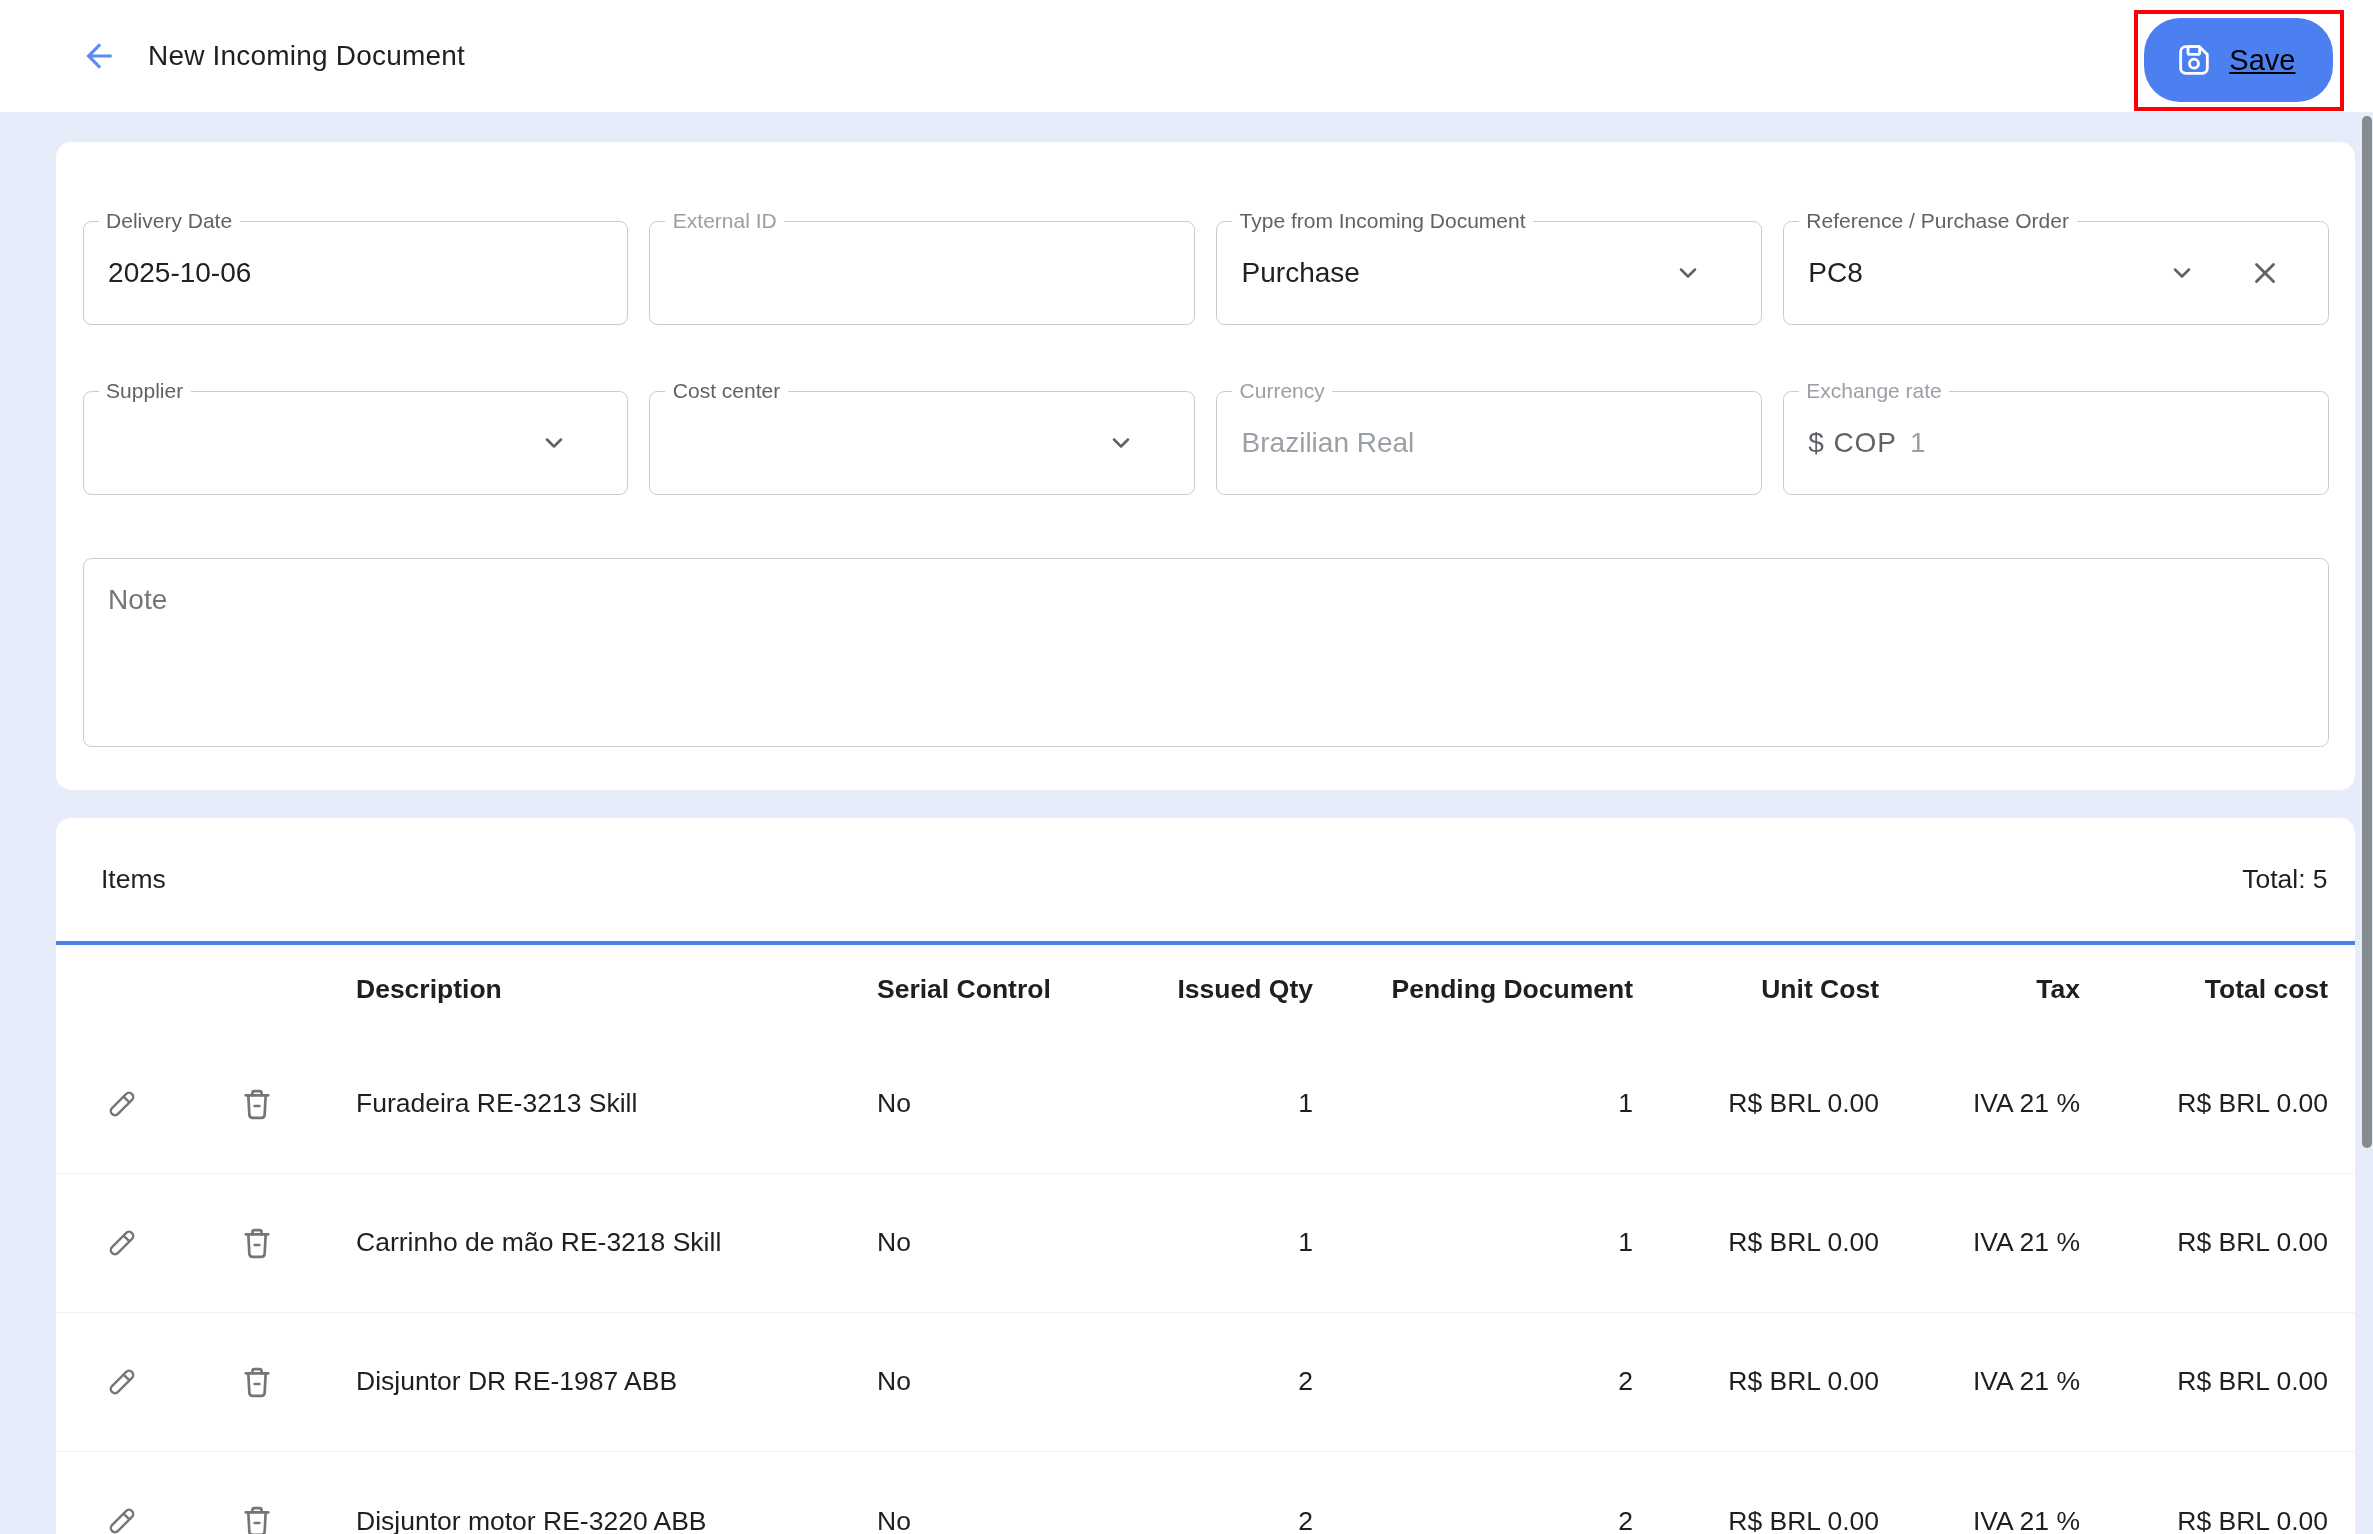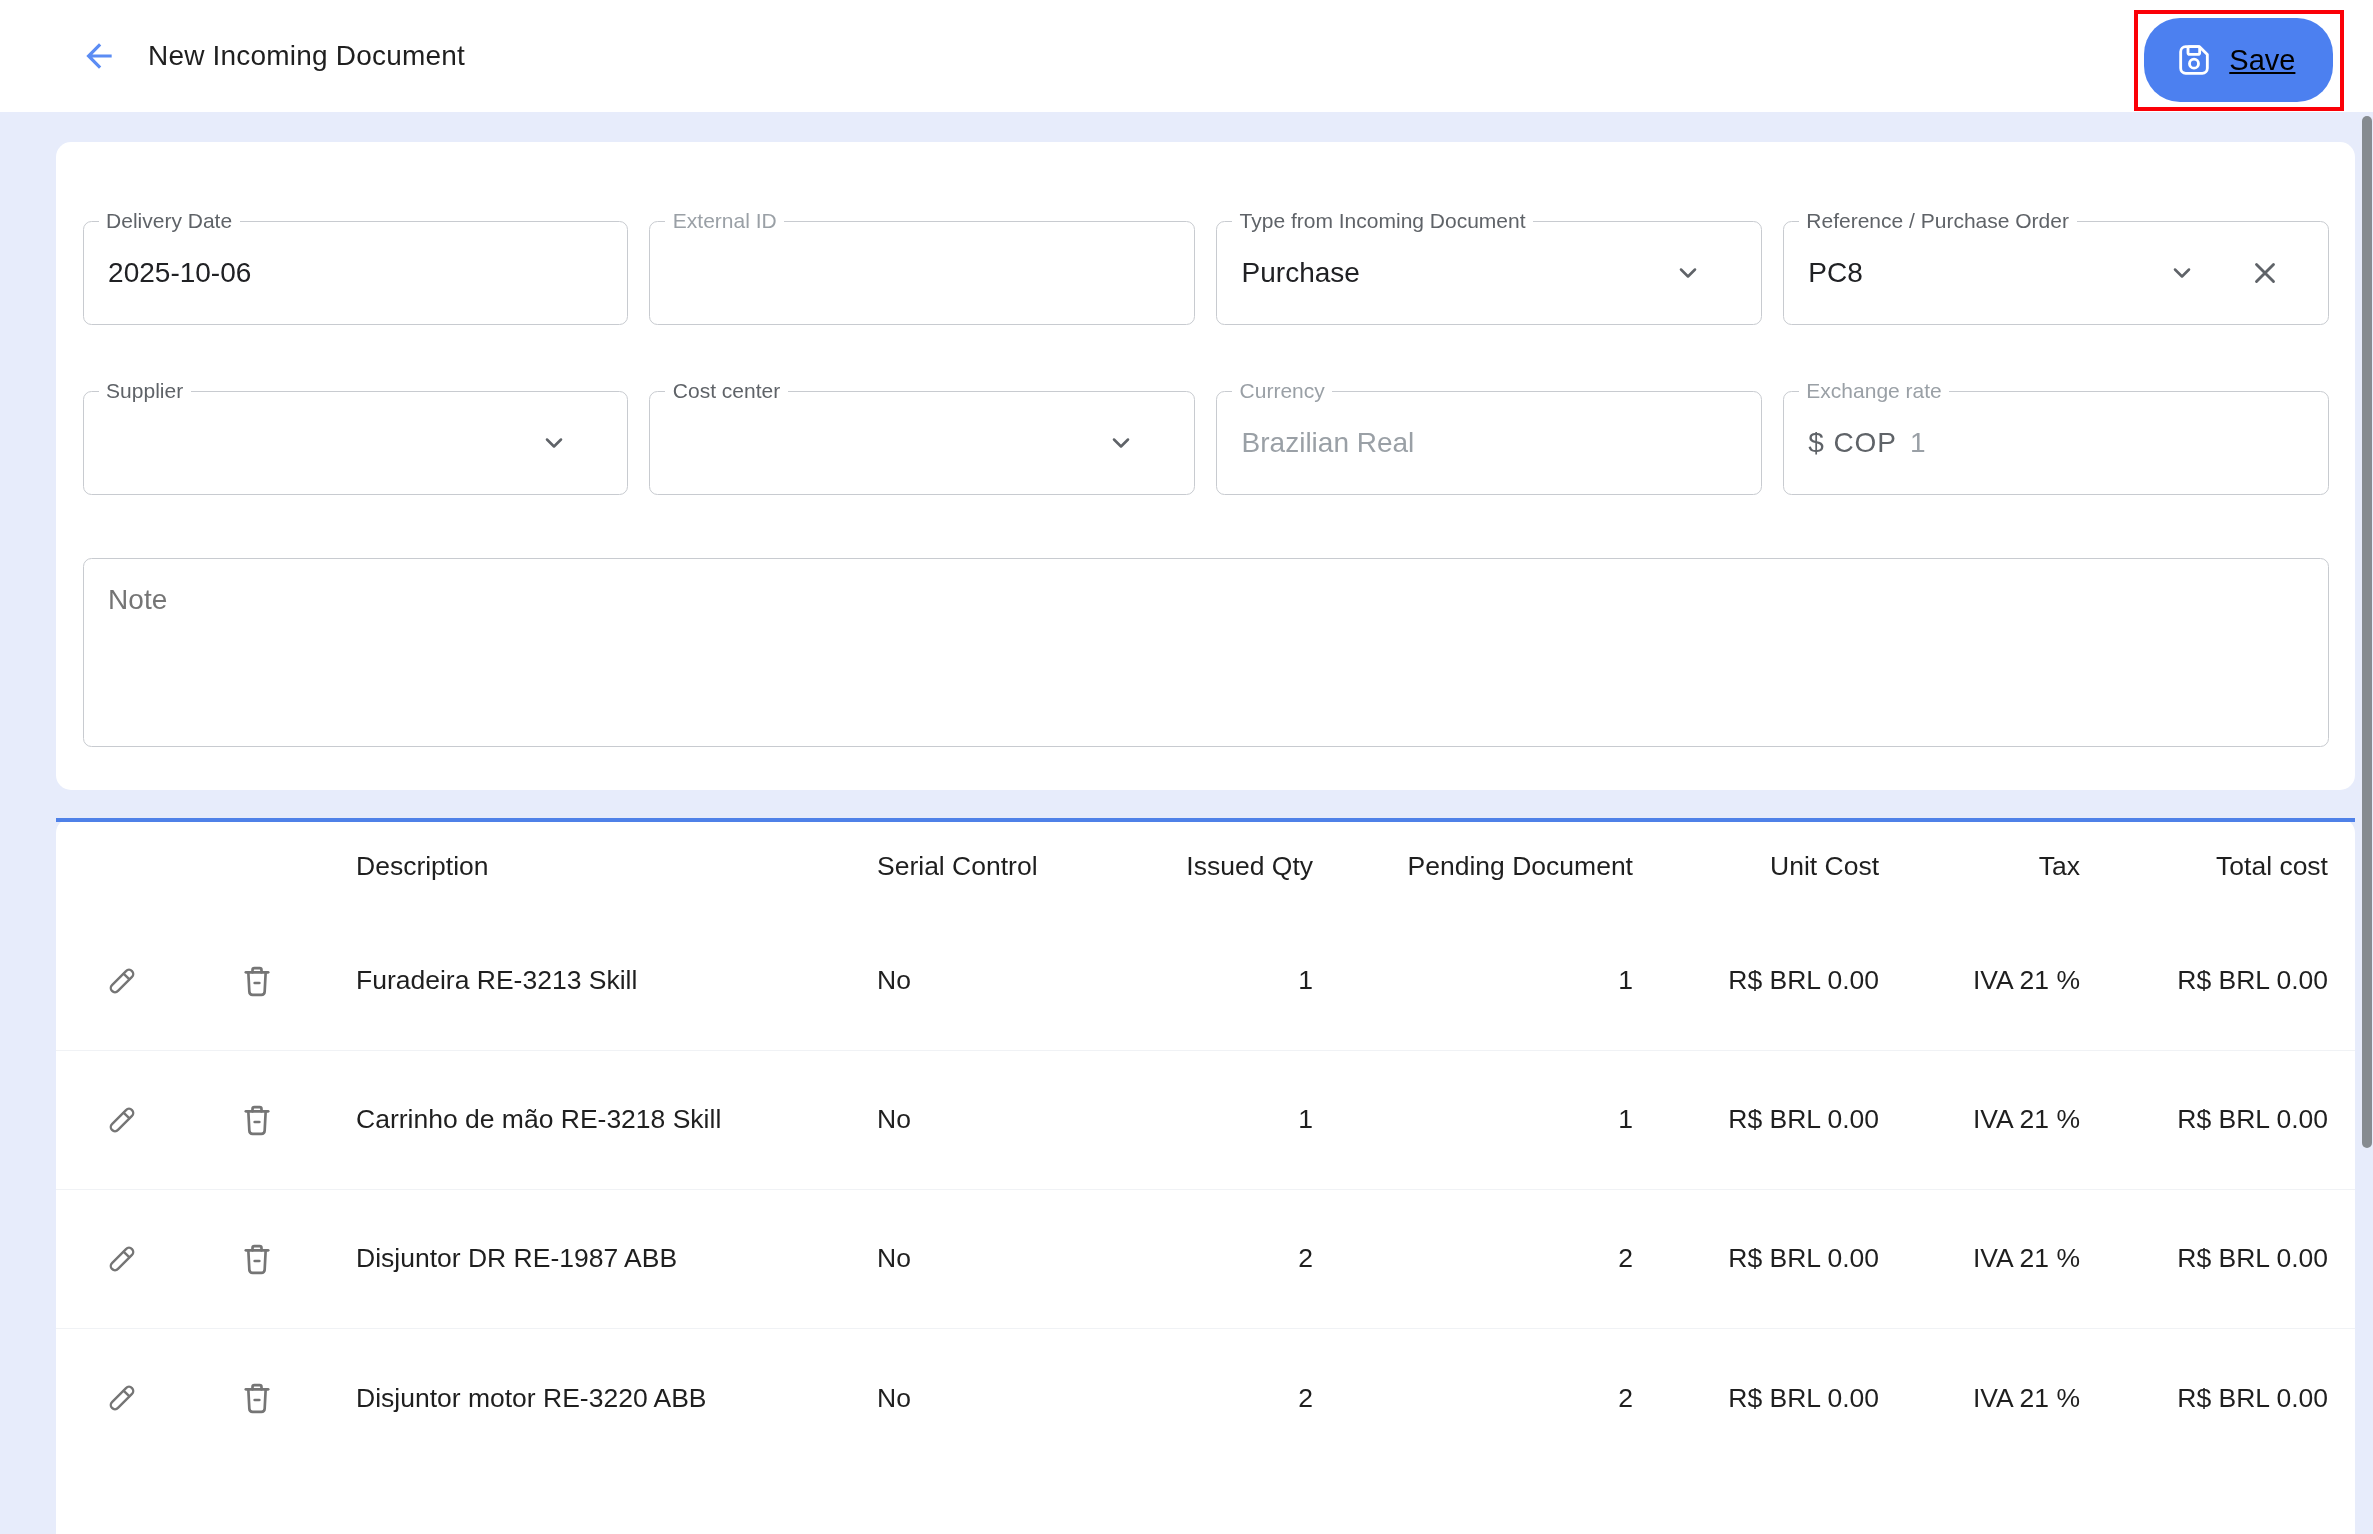--- a/index.html
+++ b/index.html
@@ -82,21 +82,21 @@
   .items-header {
     height:123px; display:flex; align-items:center; justify-content:space-between;
     padding:0 27.4px 0 45px; font-size:26.5px; color:#1f1f1f;
   }
   .items-divider { height:3.8px; background:#4f81e8; width:100%; }
   .trow, .thead {
     display:grid;
     grid-template-columns:132px 137px 552px 256px 180px 320px 246px 201px 248px;
     align-items:center;
   }
-  .thead { height:90px; font-size:26.5px; color:#1f1f1f; }
+  .thead { height:90px; font-size:26.5px; color:#1f1f1f;font-weight:bold; }
   .trow { height:139px; font-size:26.5px; color:#1f1f1f; border-bottom:0.9px solid #f0f2f5; }
   .trow:last-child { border-bottom:none; }
   .cell-desc { padding-left:31px; text-align:left; }
   .cell-left { text-align:left; }
   .cell-right { text-align:right; }
   .icon-btn {
     background:none; border:none; cursor:pointer;
     width:100%; height:100%; display:flex; align-items:center; justify-content:center;
   }
   
@@ -191,20 +191,24 @@
         <span class="prefix">$ COP</span>
         <span class="prefix-val">1</span>
       </div>
 
     </div>
 
     <textarea class="note-area" placeholder="Note" style=""></textarea>
   </section>
 
   <section class="card items-card">
+    <div class="items-header">
+      <span>Items</span>
+      <span>Total: 5</span>
+    </div>
     <div class="items-divider"></div>
 
     <div class="thead">
       <span></span>
       <span></span>
       <span class="cell-desc">Description</span>
       <span class="cell-left">Serial Control</span>
       <span class="cell-right">Issued Qty</span>
       <span class="cell-right">Pending Document</span>
       <span class="cell-right">Unit Cost</span>

